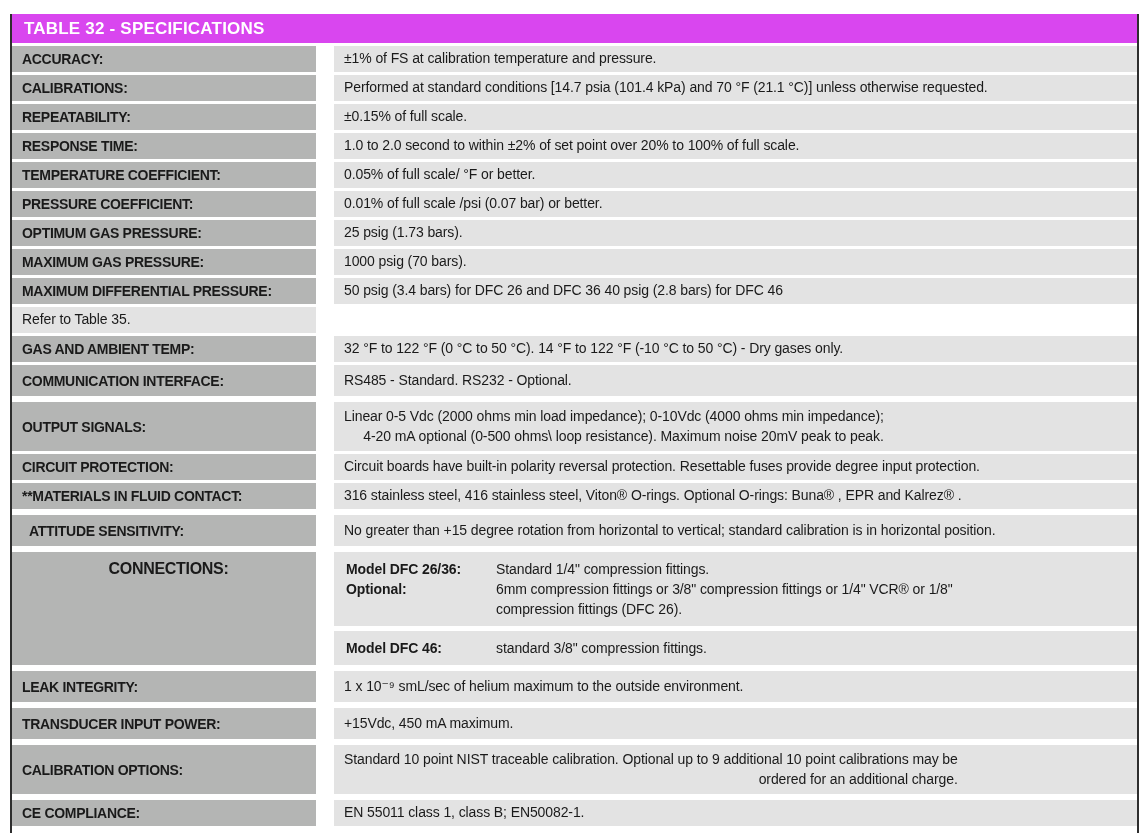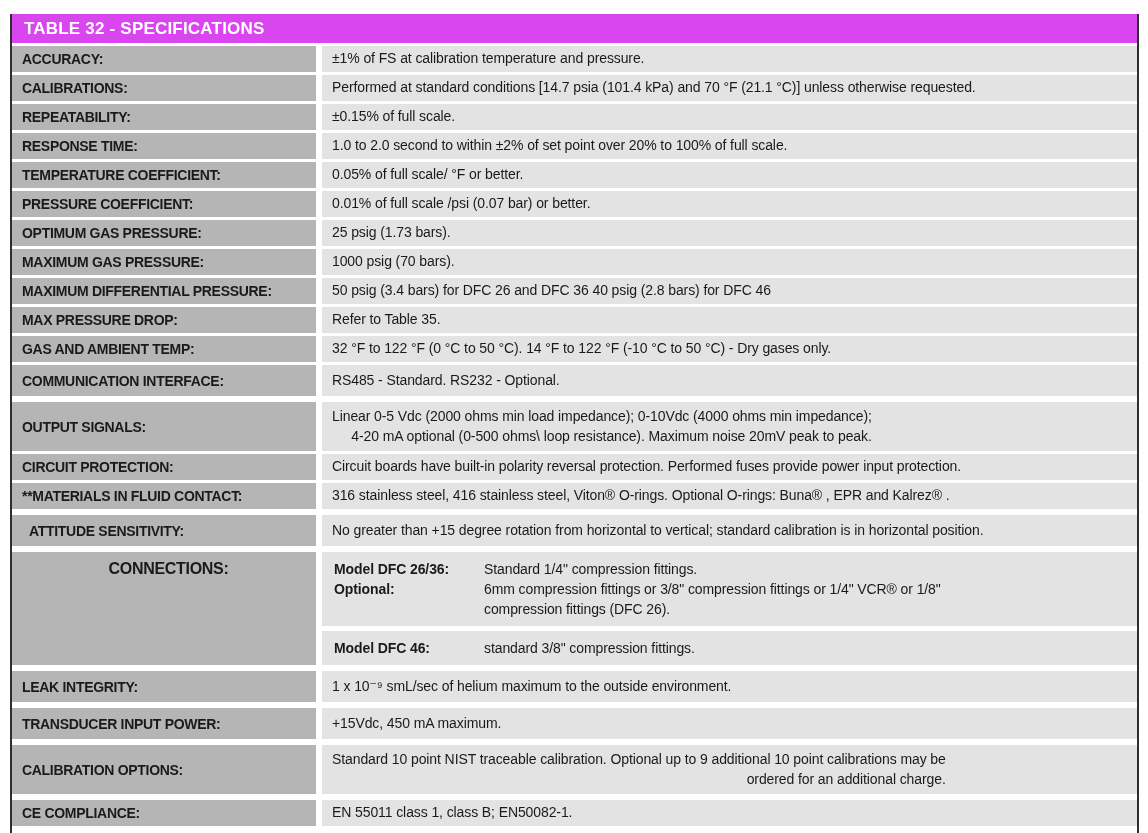--- a/index.html
+++ b/index.html
@@ -29,21 +29,21 @@
     font-size: 17px;
     letter-spacing: 0.2px;
     height: 29px;
     line-height: 29px;
     padding-left: 12px;
     margin-bottom: 3px;
   }
   .row {
     display: grid;
     grid-template-columns: 304px 1fr;
-    column-gap: 6px;
+    column-gap: 18px;
     margin-bottom: 3px;
     border-radius: 13px;
   }
   .row.gap-lg { margin-bottom: 6px; }
   .row.last { margin-bottom: 12px; }
   .cell {
     box-sizing: border-box;
     display: flex;
     align-items: center;
     min-height: 26px;
@@ -142,21 +142,20 @@
     <div class="cell label">MAXIMUM GAS PRESSURE:</div>
     <div class="cell value">1000 psig (70 bars).</div>
   </div>
 
   <div class="row">
     <div class="cell label">MAXIMUM DIFFERENTIAL PRESSURE:</div>
     <div class="cell value">50 psig (3.4 bars) for DFC 26 and DFC 36 40 psig (2.8 bars) for DFC 46</div>
   </div>
 
   <div class="row">
-    <div class="cell label">MAX PRESSURE DROP:</div>
     <div class="cell value">Refer to Table 35.</div>
   </div>
 
   <div class="row">
     <div class="cell label">GAS AND AMBIENT TEMP:</div>
     <div class="cell value">32 °F to 122 °F (0 °C to 50 °C). 14 °F to 122 °F (-10 °C to 50 °C) - Dry gases only.</div>
   </div>
 
   <div class="row r-tall gap-lg">
     <div class="cell label">COMMUNICATION INTERFACE:</div>
@@ -164,21 +163,21 @@
   </div>
 
   <div class="row r-auto">
     <div class="cell label">OUTPUT SIGNALS:</div>
     <div class="cell value">Linear 0-5 Vdc (2000 ohms min load impedance); 0-10Vdc (4000 ohms min impedance);
 4-20 mA optional (0-500 ohms\ loop resistance). Maximum noise 20mV peak to peak.</div>
   </div>
 
   <div class="row">
     <div class="cell label">CIRCUIT PROTECTION:</div>
-    <div class="cell value">Circuit boards have built-in polarity reversal protection. Performed fuses provide power input protection.</div>
+    <div class="cell value">Circuit boards have built-in polarity reversal protection. Resettable fuses provide degree input protection.</div>
   </div>
 
   <div class="row gap-lg">
     <div class="cell label">**MATERIALS IN FLUID CONTACT:</div>
     <div class="cell value">316 stainless steel, 416 stainless steel, Viton® O-rings. Optional O-rings: Buna® , EPR and Kalrez® .</div>
   </div>
 
   <div class="row r-tall gap-lg">
     <div class="cell label indent">ATTITUDE SENSITIVITY:</div>
     <div class="cell value">No greater than +15 degree rotation from horizontal to vertical; standard calibration is in horizontal position.</div>

